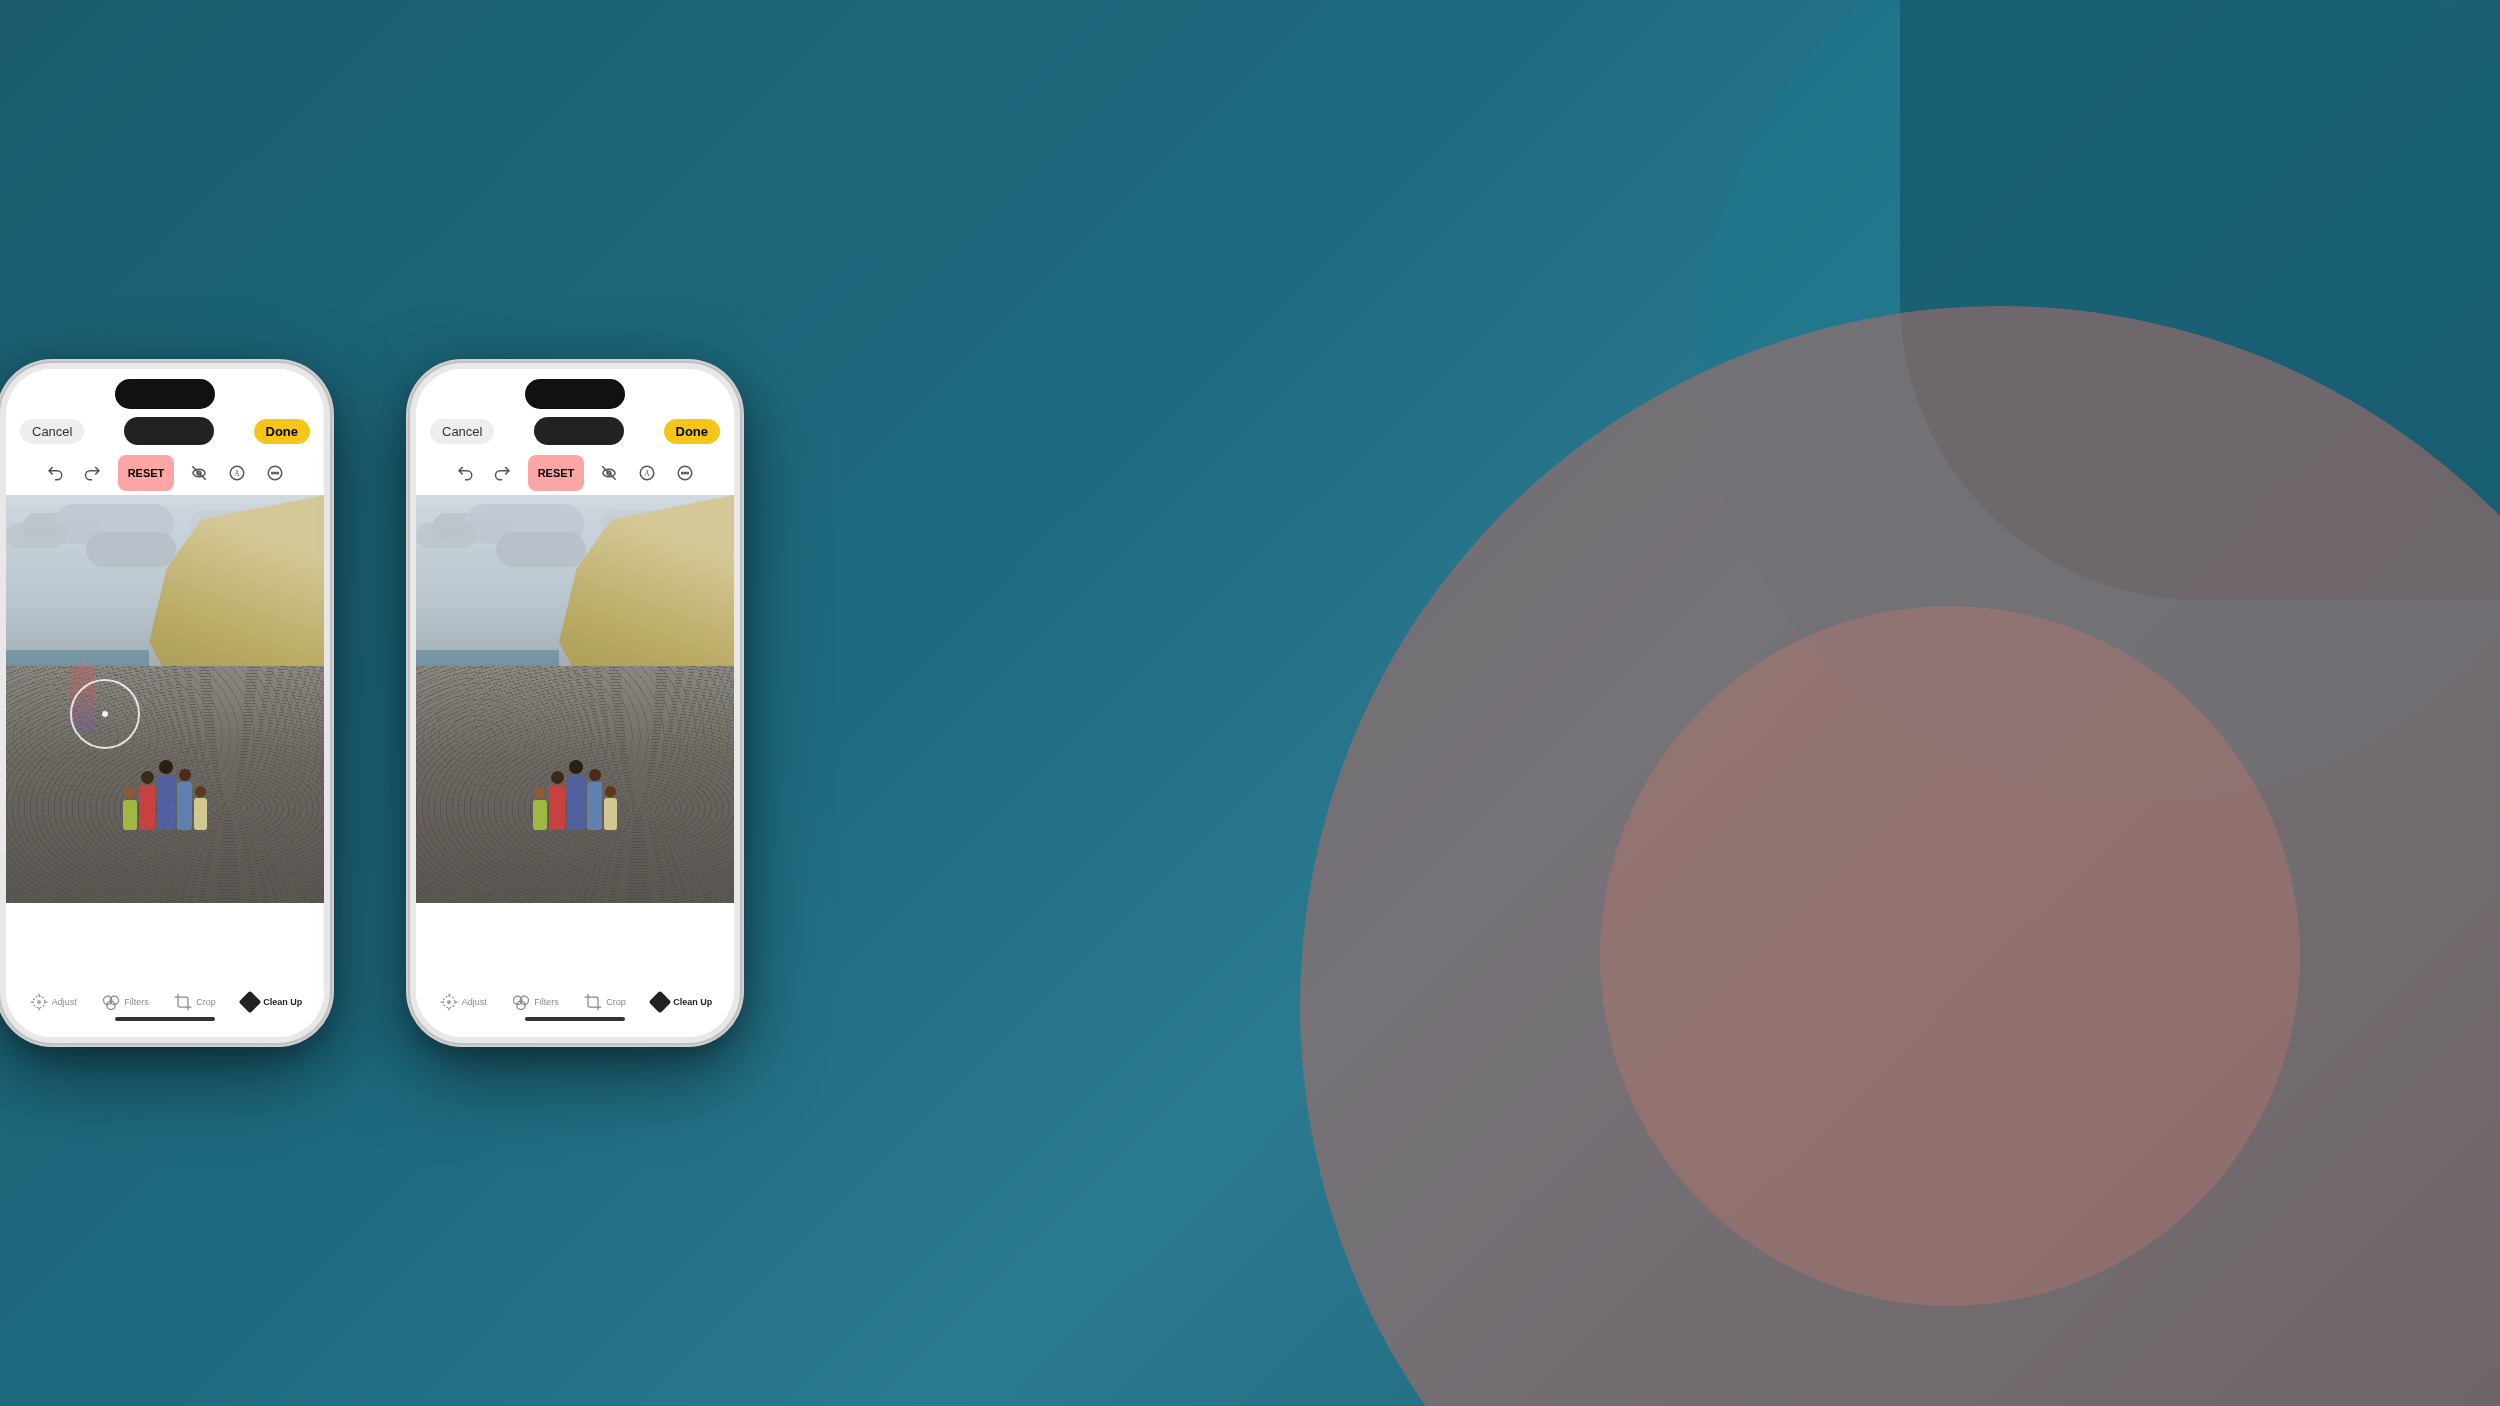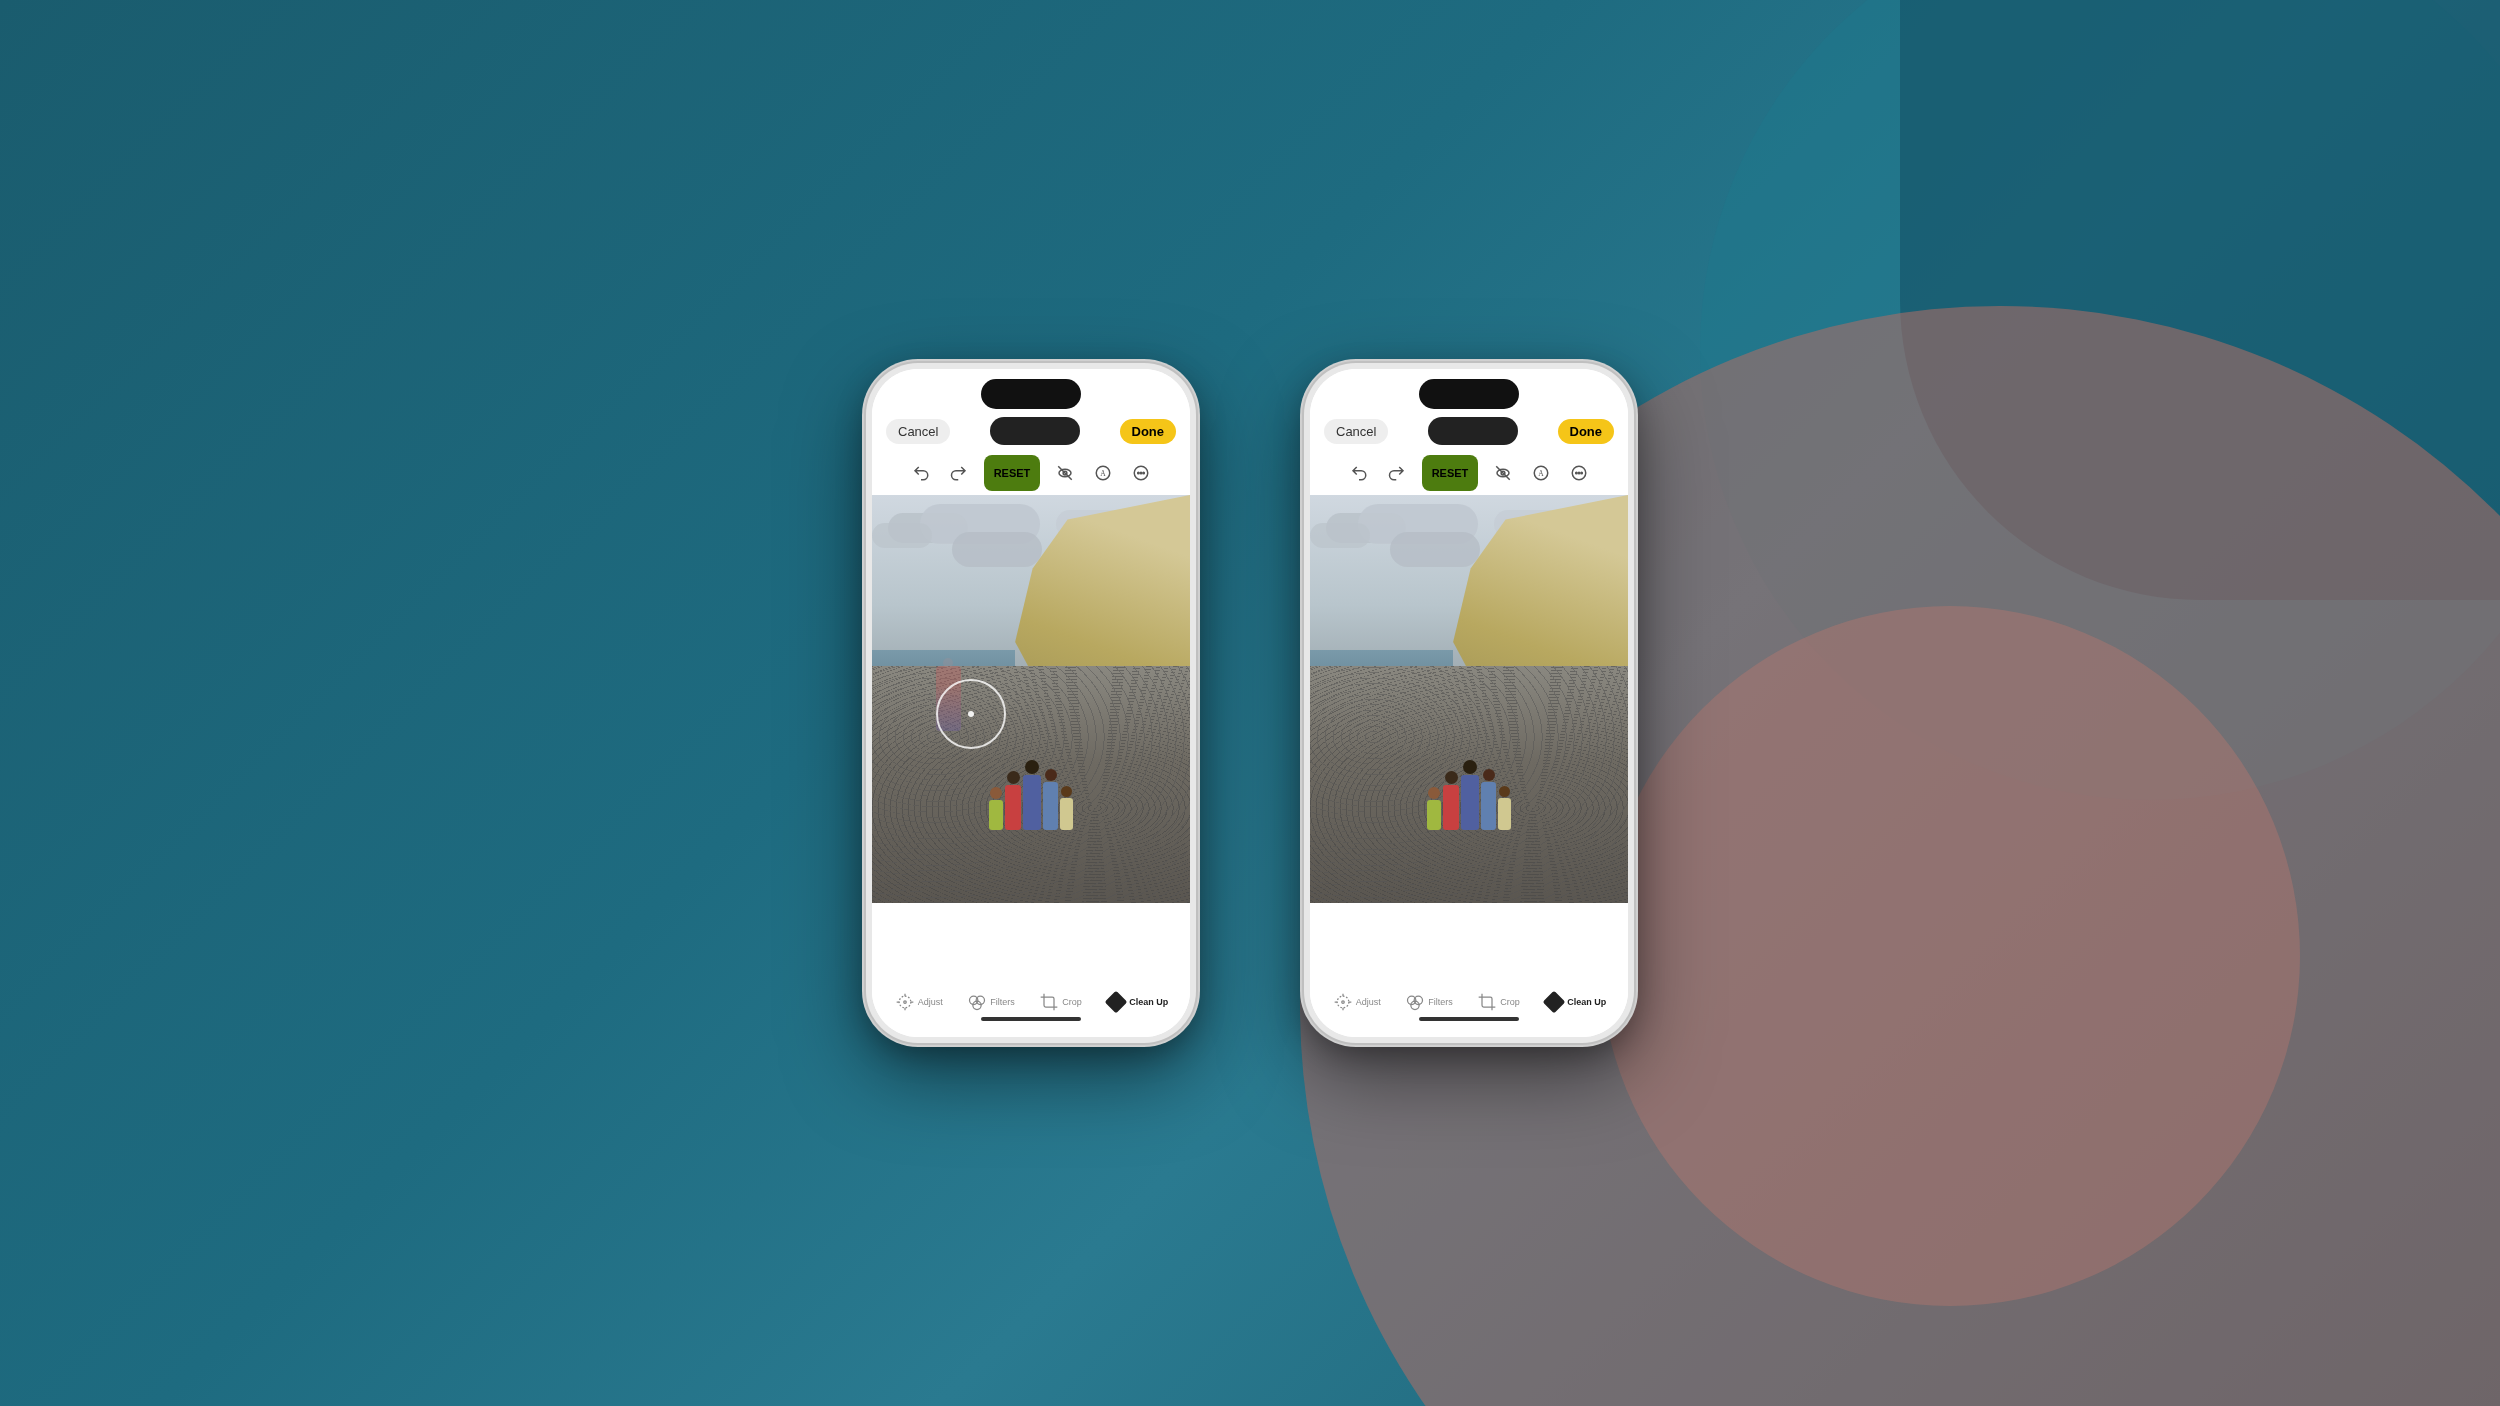--- a/index.html
+++ b/index.html
@@ -70,22 +70,22 @@
       border-radius: 0 0 0 300px;
     }
 
     
     .phones-container {
       position: absolute;
       inset: 0;
       z-index: 1;
       display: flex;
       align-items: center;
-      justify-content: center;
-      gap: 108px;
+      justify-content: flex-start;
+      gap: 80px;
     }
 
     
     .phone {
       width: 330px;
       height: 680px;
       background: #e8e8e8;
       border-radius: 52px;
       position: relative;
       box-shadow:
@@ -172,21 +172,21 @@
       width: 26px;
       height: 26px;
       display: flex;
       align-items: center;
       justify-content: center;
       color: #555;
       font-size: 14px;
     }
 
     .btn-reset {
-      background: #4d7c0f;
+      background: #fca5a5;
       border: none;
       border-radius: 8px;
       padding: 12px 10px;
       font-size: 11px;
       font-weight: 700;
       color: #000;
       cursor: pointer;
     }
 
     

